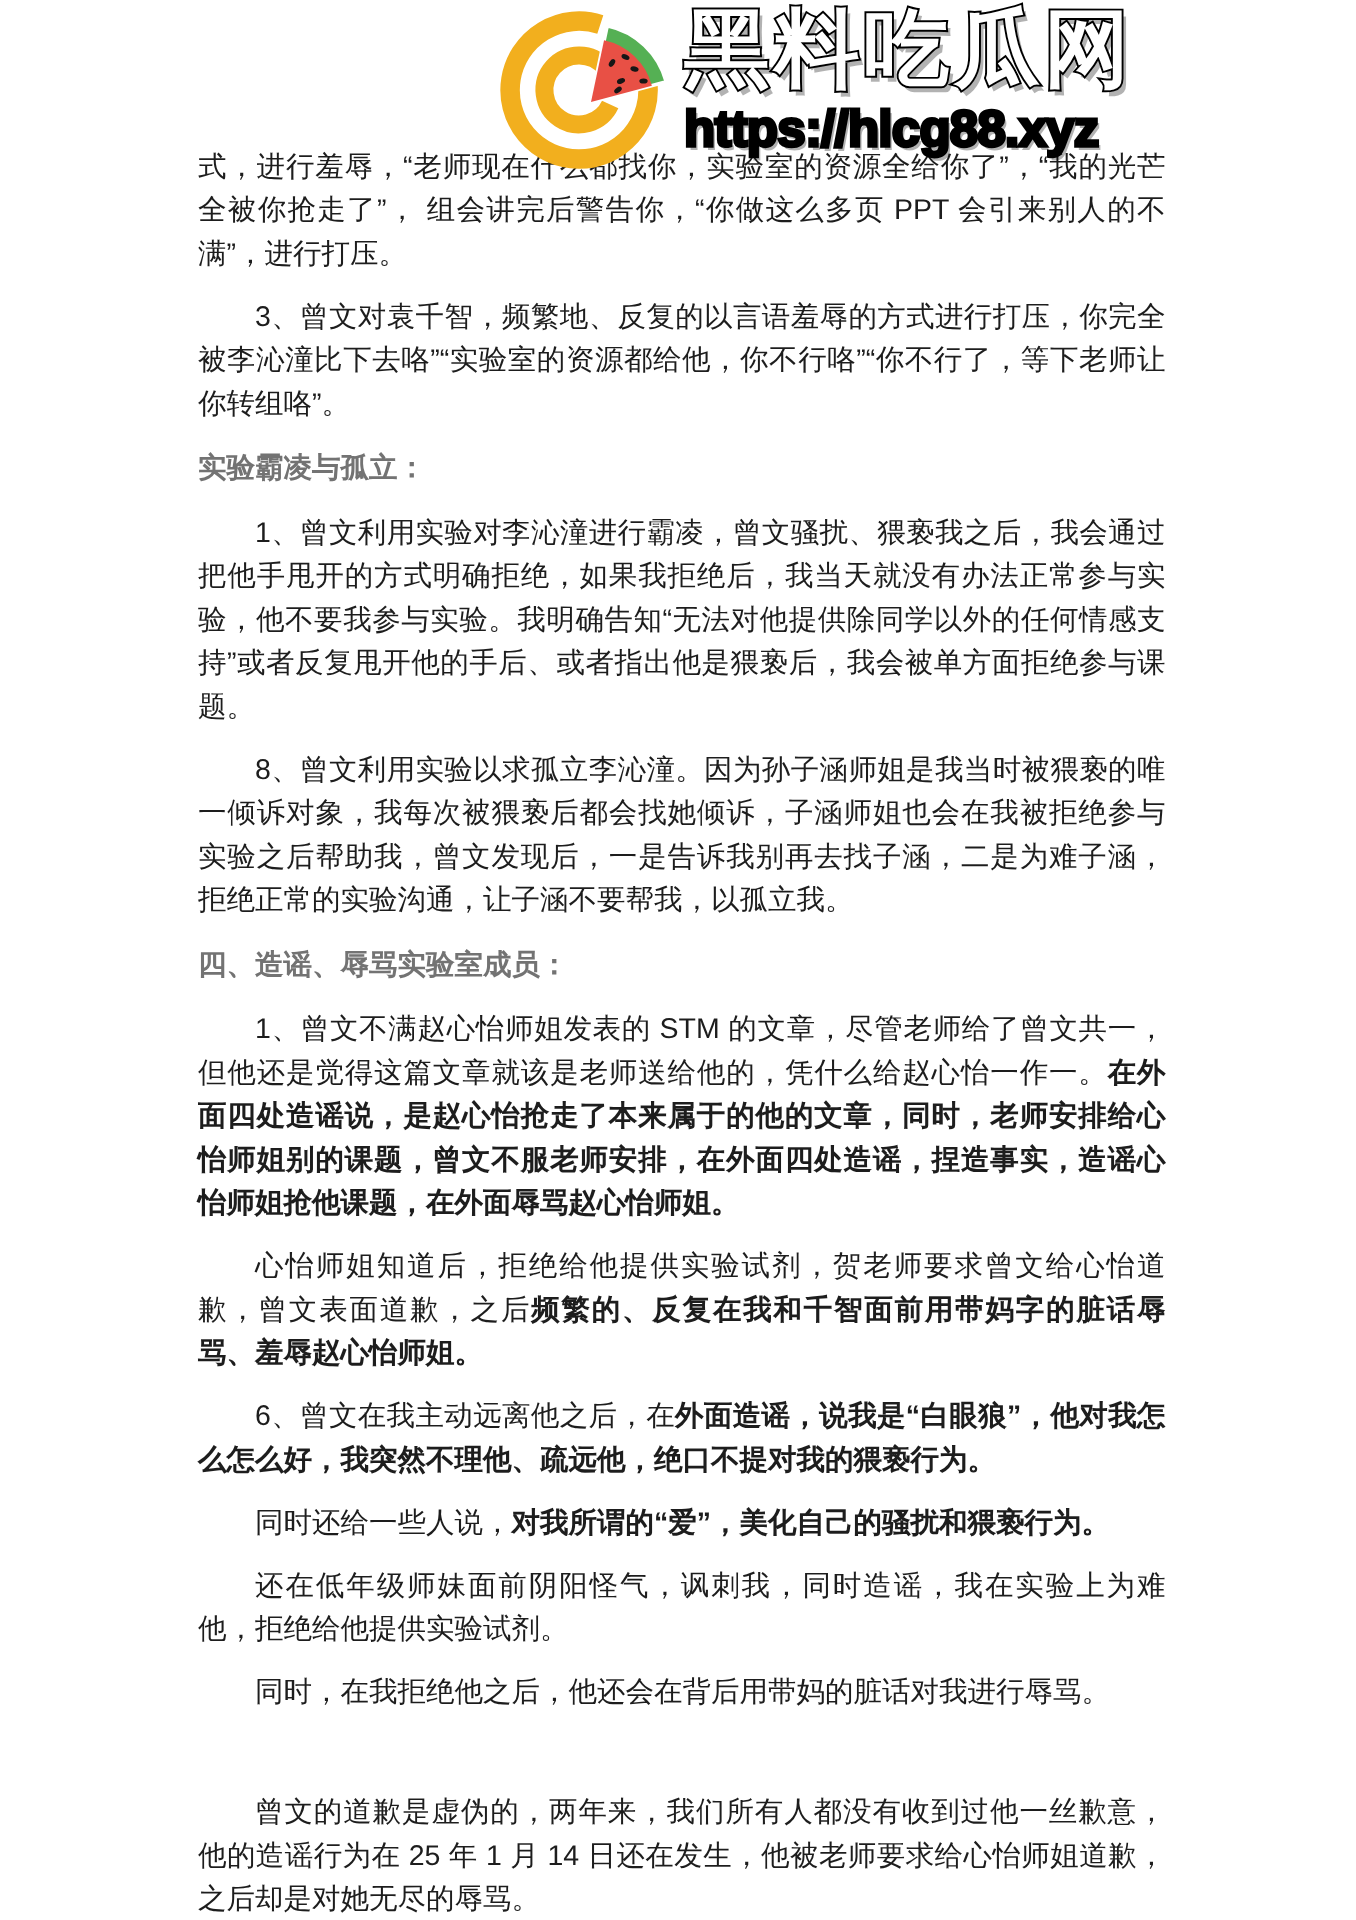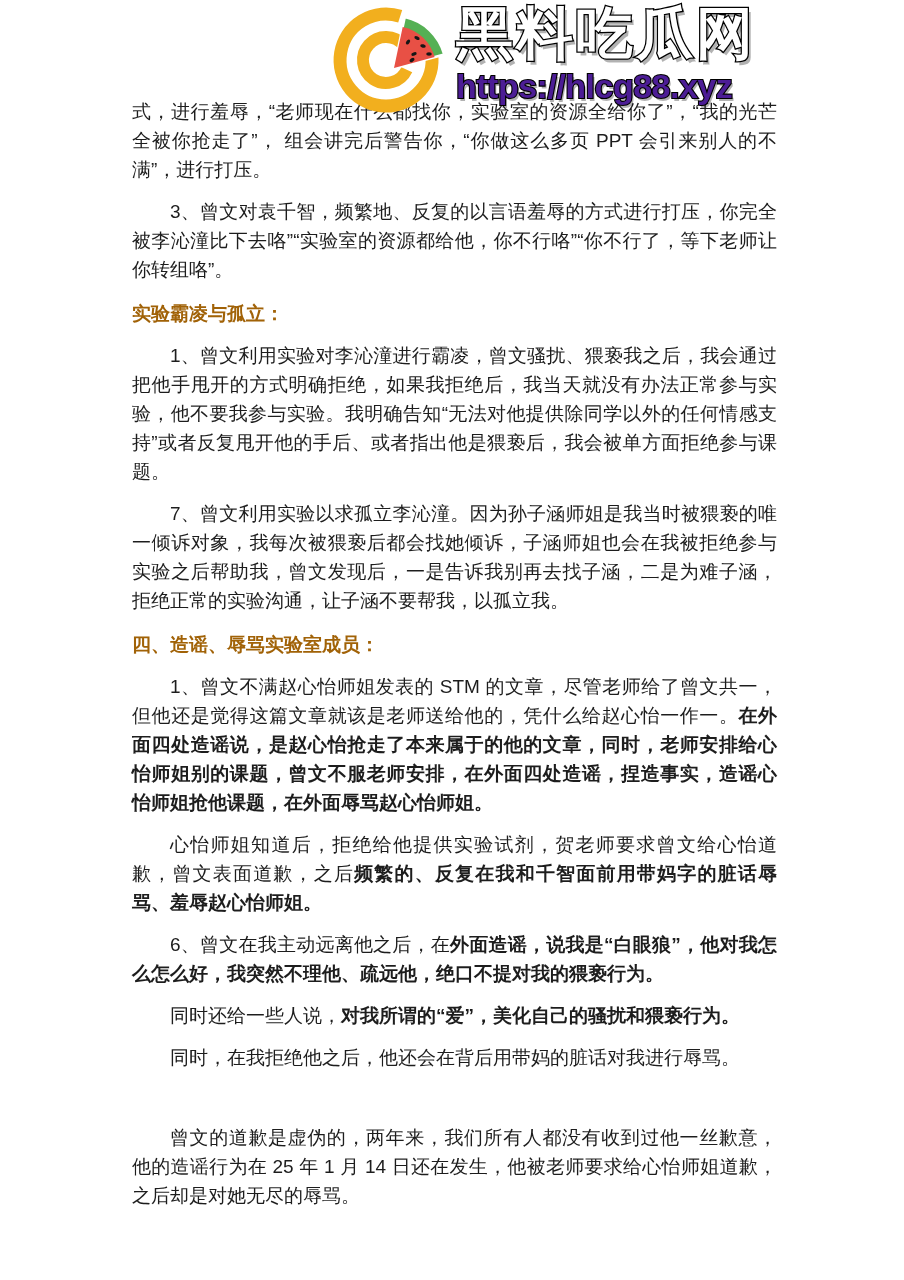--- a/index.html
+++ b/index.html
@@ -18,35 +18,35 @@
   .site-text { margin-left:-6px; }
   .site-title {
     font-size:57px; font-weight:800; line-height:66px; letter-spacing:3px;
     color:#ffffff;
     -webkit-text-stroke:2.6px #000000; paint-order:stroke fill;
     text-shadow:3px 4px 0 rgba(0,0,0,0.30);
     white-space:nowrap;
   }
   .site-url {
     font-size:34px; font-weight:800; line-height:36px; letter-spacing:-0.5px;
-    color:#4c1d95;
+    color:#000000;
     -webkit-text-stroke:2.2px #000000; paint-order:stroke fill;
     text-shadow:2px 3px 0 rgba(0,0,0,0.30);
     white-space:nowrap; margin-top:2px;
   }
 
   
   .doc {
     position:absolute; left:132px; top:97px; width:645px;
     color:#1d1d1d; font-size:19px; line-height:29px;
     text-align:justify;
   }
   .doc p { margin:0 0 13px 0; }
   .doc p.indent { text-indent:2em; }
-  .doc p.heading { color:#a16207; font-weight:700; margin:15px 0 13px 0; }
+  .doc p.heading { color:#737373; font-weight:700; margin:15px 0 13px 0;font-family:Liberation Mono, monospace; }
   .doc span.bold { font-weight:700; }
   .doc .spacer { height:38px; }
 </style>
 </head>
 <body>
 
 <div class="page">
 
   <div class="site-header">
     <svg class="logo-svg" viewBox="0 0 136 116" aria-hidden="true">
@@ -72,24 +72,25 @@
       <div class="site-title">黑料吃瓜网</div>
       <div class="site-url">https://hlcg88.xyz</div>
     </div>
   </div>
 
   <main class="doc" id="doc-body">
       <p class=""><span>式，进行羞辱，“老师现在什么都找你，实验室的资源全给你了”，“我的光芒全被你抢走了”， 组会讲完后警告你，“你做这么多页 PPT 会引来别人的不满”，进行打压。</span></p>
       <p class=" indent"><span>3、曾文对袁千智，频繁地、反复的以言语羞辱的方式进行打压，你完全被李沁潼比下去咯”“实验室的资源都给他，你不行咯”“你不行了，等下老师让你转组咯”。</span></p>
       <p class="heading"><span class="bold">实验霸凌与孤立：</span></p>
       <p class=" indent"><span>1、曾文利用实验对李沁潼进行霸凌，曾文骚扰、猥亵我之后，我会通过把他手甩开的方式明确拒绝，如果我拒绝后，我当天就没有办法正常参与实验，他不要我参与实验。我明确告知“无法对他提供除同学以外的任何情感支持”或者反复甩开他的手后、或者指出他是猥亵后，我会被单方面拒绝参与课题。</span></p>
-      <p class=" indent"><span>7、曾文利用实验以求孤立李沁潼。因为孙子涵师姐是我当时被猥亵的唯一倾诉对象，我每次被猥亵后都会找她倾诉，子涵师姐也会在我被拒绝参与实验之后帮助我，曾文发现后，一是告诉我别再去找子涵，二是为难子涵，拒绝正常的实验沟通，让子涵不要帮我，以孤立我。</span></p>
+      <p class=" indent"><span>8、曾文利用实验以求孤立李沁潼。因为孙子涵师姐是我当时被猥亵的唯一倾诉对象，我每次被猥亵后都会找她倾诉，子涵师姐也会在我被拒绝参与实验之后帮助我，曾文发现后，一是告诉我别再去找子涵，二是为难子涵，拒绝正常的实验沟通，让子涵不要帮我，以孤立我。</span></p>
       <p class="heading"><span class="bold">四、造谣、辱骂实验室成员：</span></p>
       <p class=" indent"><span>1、曾文不满赵心怡师姐发表的 STM 的文章，尽管老师给了曾文共一，但他还是觉得这篇文章就该是老师送给他的，凭什么给赵心怡一作一。</span><span class="bold">在外面四处造谣说，是赵心怡抢走了本来属于的他的文章，同时，老师安排给心怡师姐别的课题，曾文不服老师安排，在外面四处造谣，捏造事实，造谣心怡师姐抢他课题，在外面辱骂赵心怡师姐。</span></p>
       <p class=" indent"><span>心怡师姐知道后，拒绝给他提供实验试剂，贺老师要求曾文给心怡道歉，曾文表面道歉，之后</span><span class="bold">频繁的、反复在我和千智面前用带妈字的脏话辱骂、羞辱赵心怡师姐。</span></p>
       <p class=" indent"><span>6、曾文在我主动远离他之后，在</span><span class="bold">外面造谣，说我是“白眼狼”，他对我怎么怎么好，我突然不理他、疏远他，绝口不提对我的猥亵行为。</span></p>
       <p class=" indent"><span>同时还给一些人说，</span><span class="bold">对我所谓的“爱”，美化自己的骚扰和猥亵行为。</span></p>
+      <p class=" indent"><span>还在低年级师妹面前阴阳怪气，讽刺我，同时造谣，我在实验上为难他，拒绝给他提供实验试剂。</span></p>
       <p class=" indent"><span>同时，在我拒绝他之后，他还会在背后用带妈的脏话对我进行辱骂。</span></p>
       <div class="spacer"></div>
       <p class=" indent"><span>曾文的道歉是虚伪的，两年来，我们所有人都没有收到过他一丝歉意，他的造谣行为在 25 年 1 月 14 日还在发生，他被老师要求给心怡师姐道歉，之后却是对她无尽的辱骂。</span></p>
     </main>
 
 </div>
 
 </body></html>

